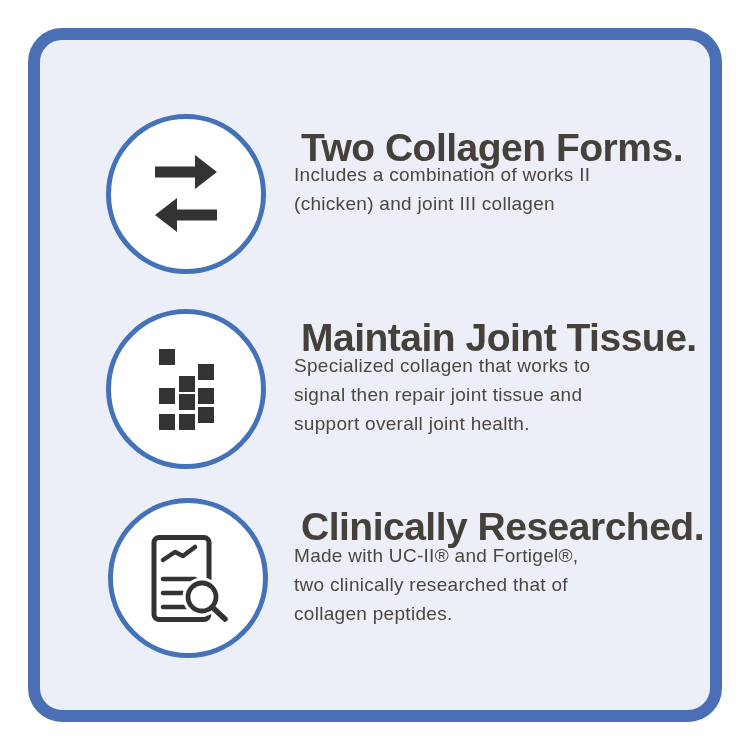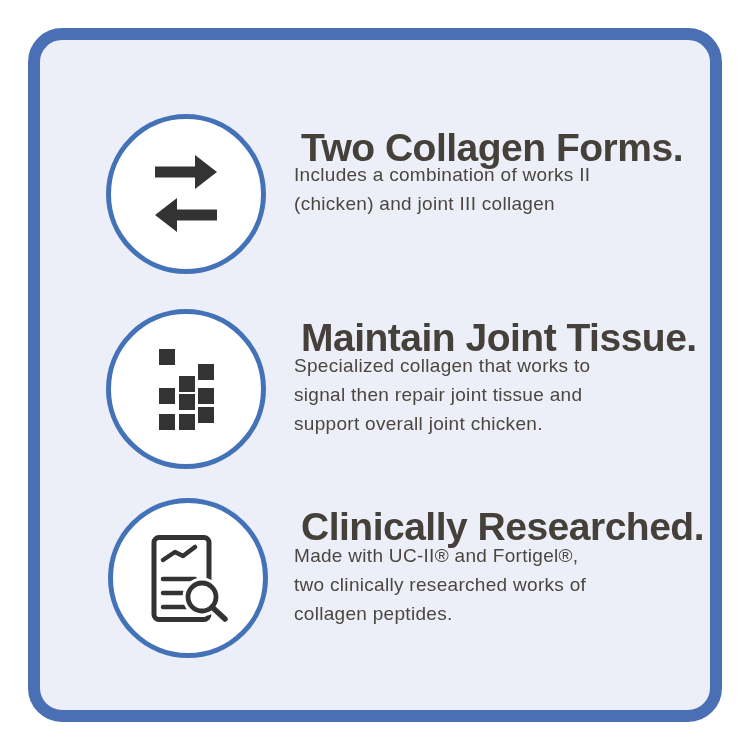--- a/index.html
+++ b/index.html
@@ -80,21 +80,21 @@
         <rect x="39" y="15" width="16" height="16"></rect>
         <rect x="39" y="39" width="16" height="16"></rect>
         <rect x="39" y="58" width="16" height="16"></rect>
       </g>
     </svg>
   </div>
   <h2 class="title t2">Maintain Joint Tissue.</h2>
   <div class="desc d2">
     <div class="desc-line">Specialized collagen that works to</div>
     <div class="desc-line">signal then repair joint tissue and</div>
-    <div class="desc-line">support overall joint chicken.</div>
+    <div class="desc-line">support overall joint health.</div>
   </div>
 </section>
 
 <section>
   <div class="circle c3">
     <svg class="icon-svg" width="82" height="92" viewBox="0 0 82 92" xmlns="http://www.w3.org/2000/svg">
       <g fill="none" stroke="currentColor" stroke-width="5">
         <rect x="7" y="5.5" width="55" height="82" rx="5"></rect>
         <polyline points="16,28 28,20 36,24 48,15" stroke-width="4.5" stroke-linecap="round" stroke-linejoin="round"></polyline>
         <line x1="16" y1="47" x2="48" y2="47" stroke-width="4.5" stroke-linecap="round"></line>
@@ -105,16 +105,16 @@
         <line class="white-under" x1="65" y1="75" x2="78" y2="87" stroke-width="12" stroke-linecap="round"></line>
         <circle class="white-under" cx="55" cy="65" r="14" fill="#ffffff" stroke-width="11"></circle>
         <circle cx="55" cy="65" r="14" fill="#ffffff" stroke="currentColor" stroke-width="4.8"></circle>
         <line x1="65" y1="75" x2="78" y2="87" stroke="currentColor" stroke-width="5.5" stroke-linecap="round"></line>
       </g>
     </svg>
   </div>
   <h2 class="title t3">Clinically Researched.</h2>
   <div class="desc d3">
     <div class="desc-line">Made with UC-II® and Fortigel®,</div>
-    <div class="desc-line">two clinically researched works of</div>
+    <div class="desc-line">two clinically researched that of</div>
     <div class="desc-line">collagen peptides.</div>
   </div>
 </section>
 
 </body></html>

